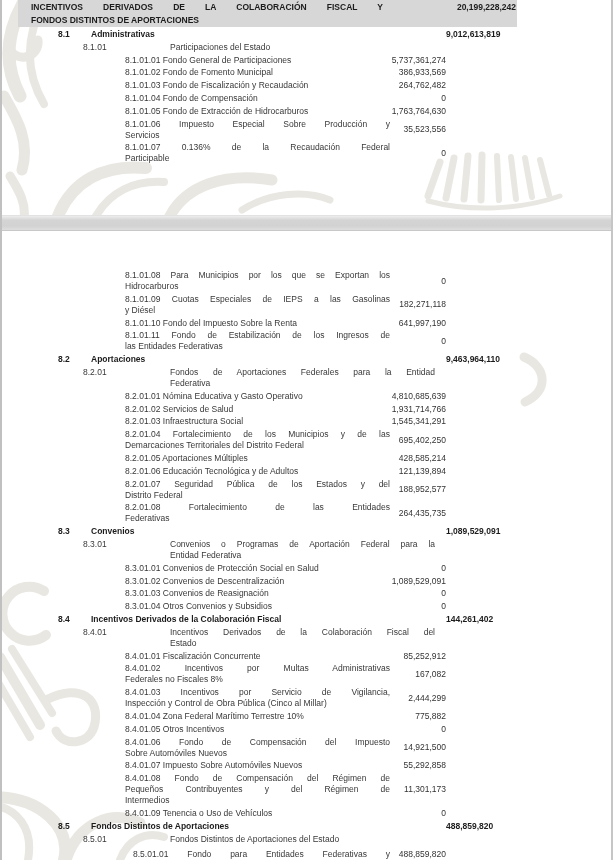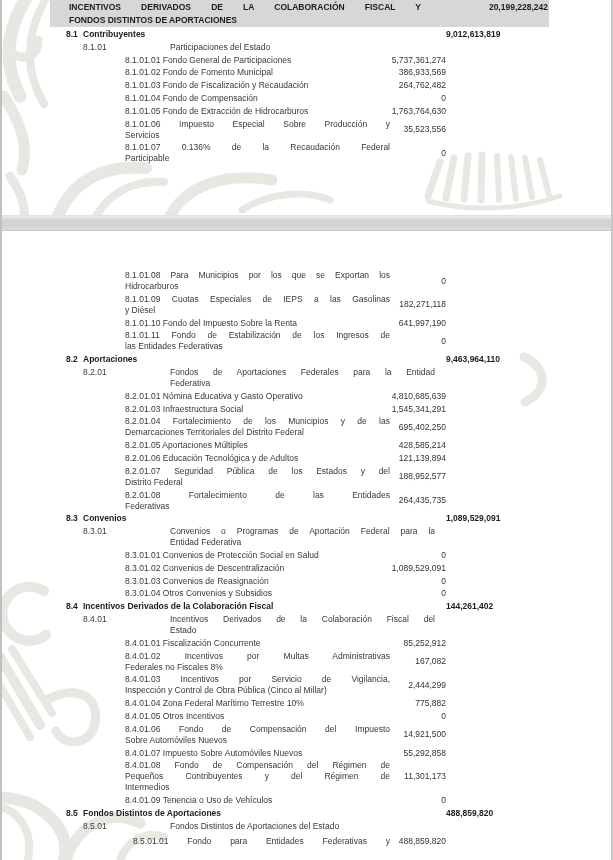--- a/index.html
+++ b/index.html
@@ -20,39 +20,39 @@
   }
   .edge { position: absolute; top: 0; bottom: 0; width: 2px; z-index: 6; }
   .edge-l { left: 0; background: #c0c0c0; }
   .edge-r { right: 0; background: #c6c6c6; }
   .wm { position: absolute; left: 0; top: 0; z-index: 0; }
   .content { position: relative; z-index: 1; }
   .page2 .content { padding-top: 39px; }
 
   
   .hdr {
-    margin-left: 50px; width: 499px; box-sizing: border-box;
+    margin-left: 18px; width: 499px; box-sizing: border-box;
     background: #d7d7d7; display: flex;
-    padding: 1px 1px 1px 19px; font-weight: 700; color: #1c1c1c;
+    padding: 1px 1px 1px 13px; font-weight: 700; color: #1c1c1c;
     line-height: 12.5px; margin-bottom: 2px;
   }
   .hdr .ht { width: 352px; }
   .hdr .ht .hl1 { text-align: justify; text-align-last: justify; }
   .hdr .ha { flex: 1; text-align: right; align-self: flex-start; }
 
   
   .row { display: flex; align-items: center; margin: 0 0 1.8px 40px; width: 497px; }
   .row .c  { display: none; }
   .row .desc .dl { text-align: justify; text-align-last: left; }
   .row .desc .dl:not(:last-child) { text-align-last: justify; }
   .row.fj .desc .dl:last-child { text-align-last: justify; padding-left: 8px; }
   .row.mt { margin-top: 4px; }
 
   .row.l1 { font-weight: 700; color: #1c1c1c; }
-  .row.l1 .c  { display: block; flex: none; margin-left: 26px; width: 17px; }
+  .row.l1 .c  { display: block; flex: none; margin-left: 18px; width: 33px; }
   .row.l1 .desc { flex: 1; }
   .row.l1 .a2 { flex: none; width: 91px; text-align: left; }
 
   .row.l2 .c  { display: block; flex: none; margin-left: 43px; width: 42px; align-self: flex-start; }
   .row.l2 .desc { flex: none; width: 265px; padding-left: 45px; }
 
   .row.l3 .desc { flex: none; width: 265px; margin-left: 85px; }
   .row.l3 .a1 { flex: none; width: 56px; text-align: right; color: #333; }
 </style>
 </head>
@@ -86,21 +86,21 @@
       <div class="ht">
         <div class="hl1">INCENTIVOS DERIVADOS DE LA COLABORACIÓN FISCAL Y</div>
         <div class="hl2">FONDOS DISTINTOS DE APORTACIONES</div>
       </div>
       <span class="ha">20,199,228,242</span>
     </div>
     <div>
         <div class="row l1">
     <span class="c">8.1</span>
     <span class="desc">
-            <div class="dl">Contribuyentes</div>
+            <div class="dl">Administrativas</div>
           </span>
 
     <span class="a2">9,012,613,819</span>
   </div>
         <div class="row l2">
     <span class="c">8.1.01</span>
     <span class="desc">
             <div class="dl">Participaciones del Estado</div>
           </span>
 
@@ -241,20 +241,28 @@
 
     <span class="desc">
             <div class="dl">8.2.01.01 Nómina Educativa y Gasto Operativo</div>
           </span>
     <span class="a1">4,810,685,639</span>
 
   </div>
         <div class="row l3">
 
     <span class="desc">
+            <div class="dl">8.2.01.02 Servicios de Salud</div>
+          </span>
+    <span class="a1">1,931,714,766</span>
+
+  </div>
+        <div class="row l3">
+
+    <span class="desc">
             <div class="dl">8.2.01.03 Infraestructura Social</div>
           </span>
     <span class="a1">1,545,341,291</span>
 
   </div>
         <div class="row l3">
 
     <span class="desc">
             <div class="dl">8.2.01.04 Fortalecimiento de los Municipios y de las</div>
             <div class="dl">Demarcaciones Territoriales del Distrito Federal</div>

